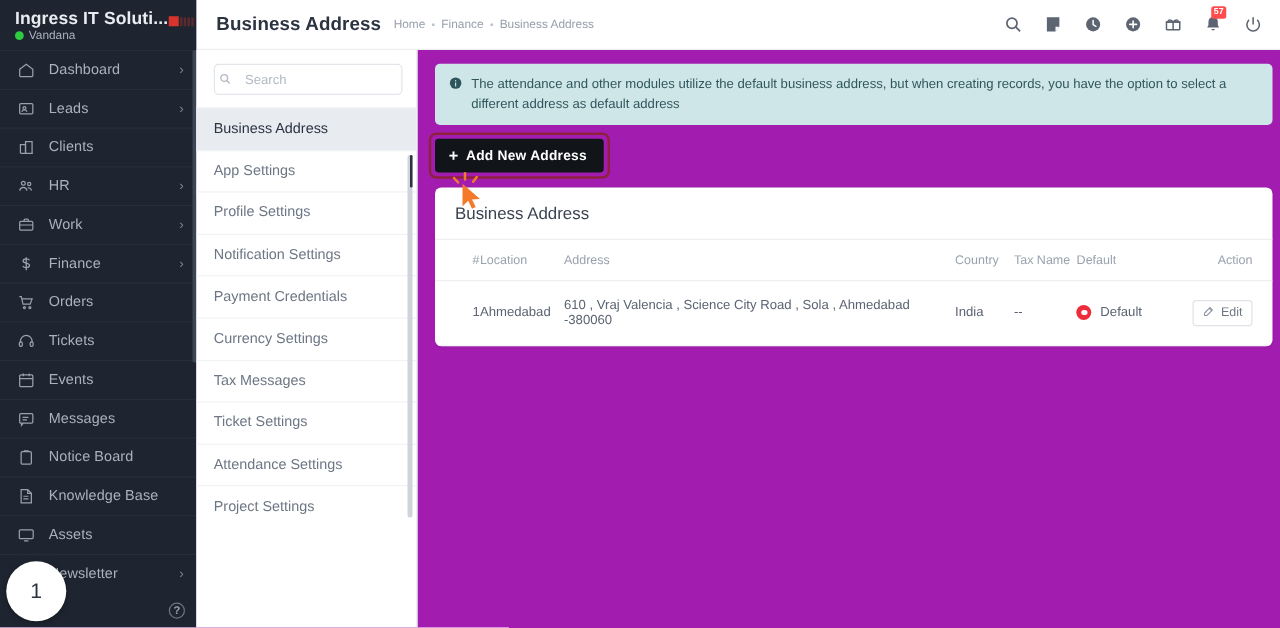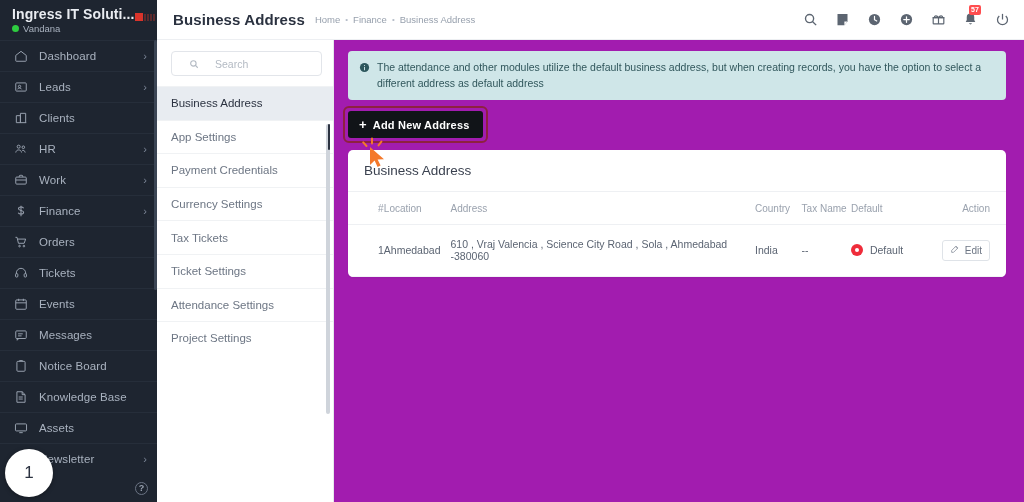--- a/index.html
+++ b/index.html
@@ -94,21 +94,21 @@
 
   
   .settings-panel {
     width: 177px; flex: 0 0 177px; background: #ffffff;
     border-right: 1px solid #e6e9ed;
     display: flex; flex-direction: column; position: relative; overflow: hidden;
   }
   .search-wrap { padding: 11px 11px 10px 14px; }
   .search-box {
     height: 25px; border: 1px solid #e2e5ea; border-radius: 4px;
-    display: flex; align-items: center; gap: 16px; padding: 0 17px;
+    display: flex; align-items: center; gap: 11px; padding: 0 3px;
   }
   .search-box svg { flex: 0 0 10px; }
   .search-input {
     border: 0; outline: 0; font-size: 10.5px; color: #6d7684;
     font-family: "Liberation Sans", sans-serif; width: 100%; background: transparent;
   }
   .search-input::placeholder { color: #b3bac3; }
 
   .set-list { flex: 1 1 auto; }
   .set-item {
@@ -120,21 +120,21 @@
   .set-scroll {
     position: absolute; right: 3px; top: 84px;
     width: 4px; height: 290px; background: #cfd4db; border-radius: 3px;
   }
   .set-scroll-dark {
     position: absolute; right: 3px; top: 84px;
     width: 2.5px; height: 26px; background: #2b3240; border-radius: 3px;
   }
 
   
-  .content { flex: 1 1 auto; padding: 11px 18px 0 14px; overflow: hidden; }
+  .content { flex: 1 1 auto; padding: 11px 6px 0 14px; overflow: hidden; }
 
   .alert {
     background: #cfe6e8; color: #31575c; border-radius: 4px;
     font-size: 10.5px; line-height: 16px;
     padding: 8px 12px 9px 11px; display: flex; gap: 7px;
     margin-bottom: 11px;
   }
   .alert-ic { flex: 0 0 11px; margin-top: 2px; }
   .alert-text { max-width: 632px; }
 
@@ -464,23 +464,25 @@
                   <circle cx="10.5" cy="10.5" r="6.5"></circle>
                   <path d="M15.5 15.5L21 21"></path>
                 </svg></span>
             <input class="search-input" value="" placeholder="Search" style="">
           </div>
         </div>
 
         <div class="set-list">
           <div class="set-item active">Business Address</div>
           <div class="set-item">App Settings</div>
+          <div class="set-item">Profile Settings</div>
+          <div class="set-item">Notification Settings</div>
           <div class="set-item">Payment Credentials</div>
           <div class="set-item">Currency Settings</div>
-          <div class="set-item">Tax Tickets</div>
+          <div class="set-item">Tax Messages</div>
           <div class="set-item">Ticket Settings</div>
           <div class="set-item">Attendance Settings</div>
           <div class="set-item">Project Settings</div>
         </div>
 
         <div class="set-scroll"></div>
         <div class="set-scroll-dark"></div>
       </div>
 
       <main class="content">

